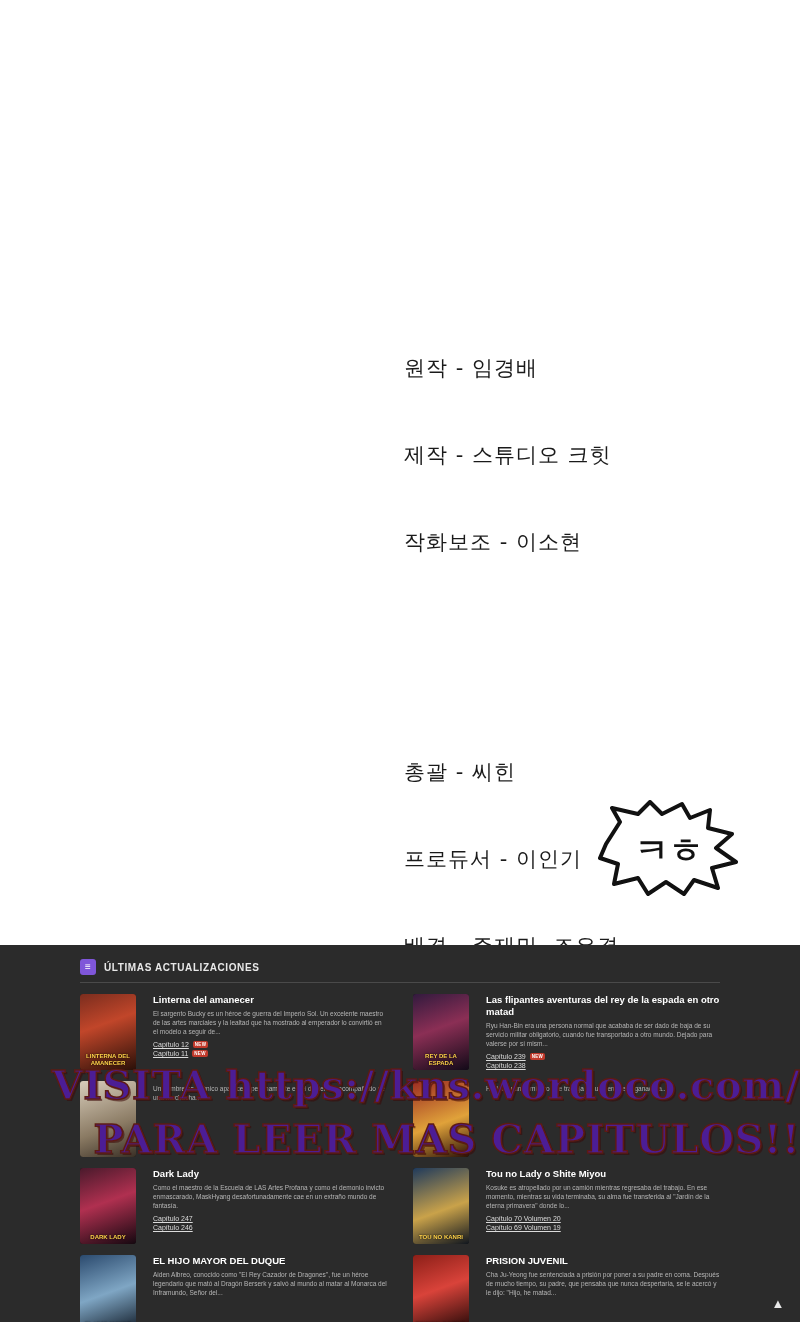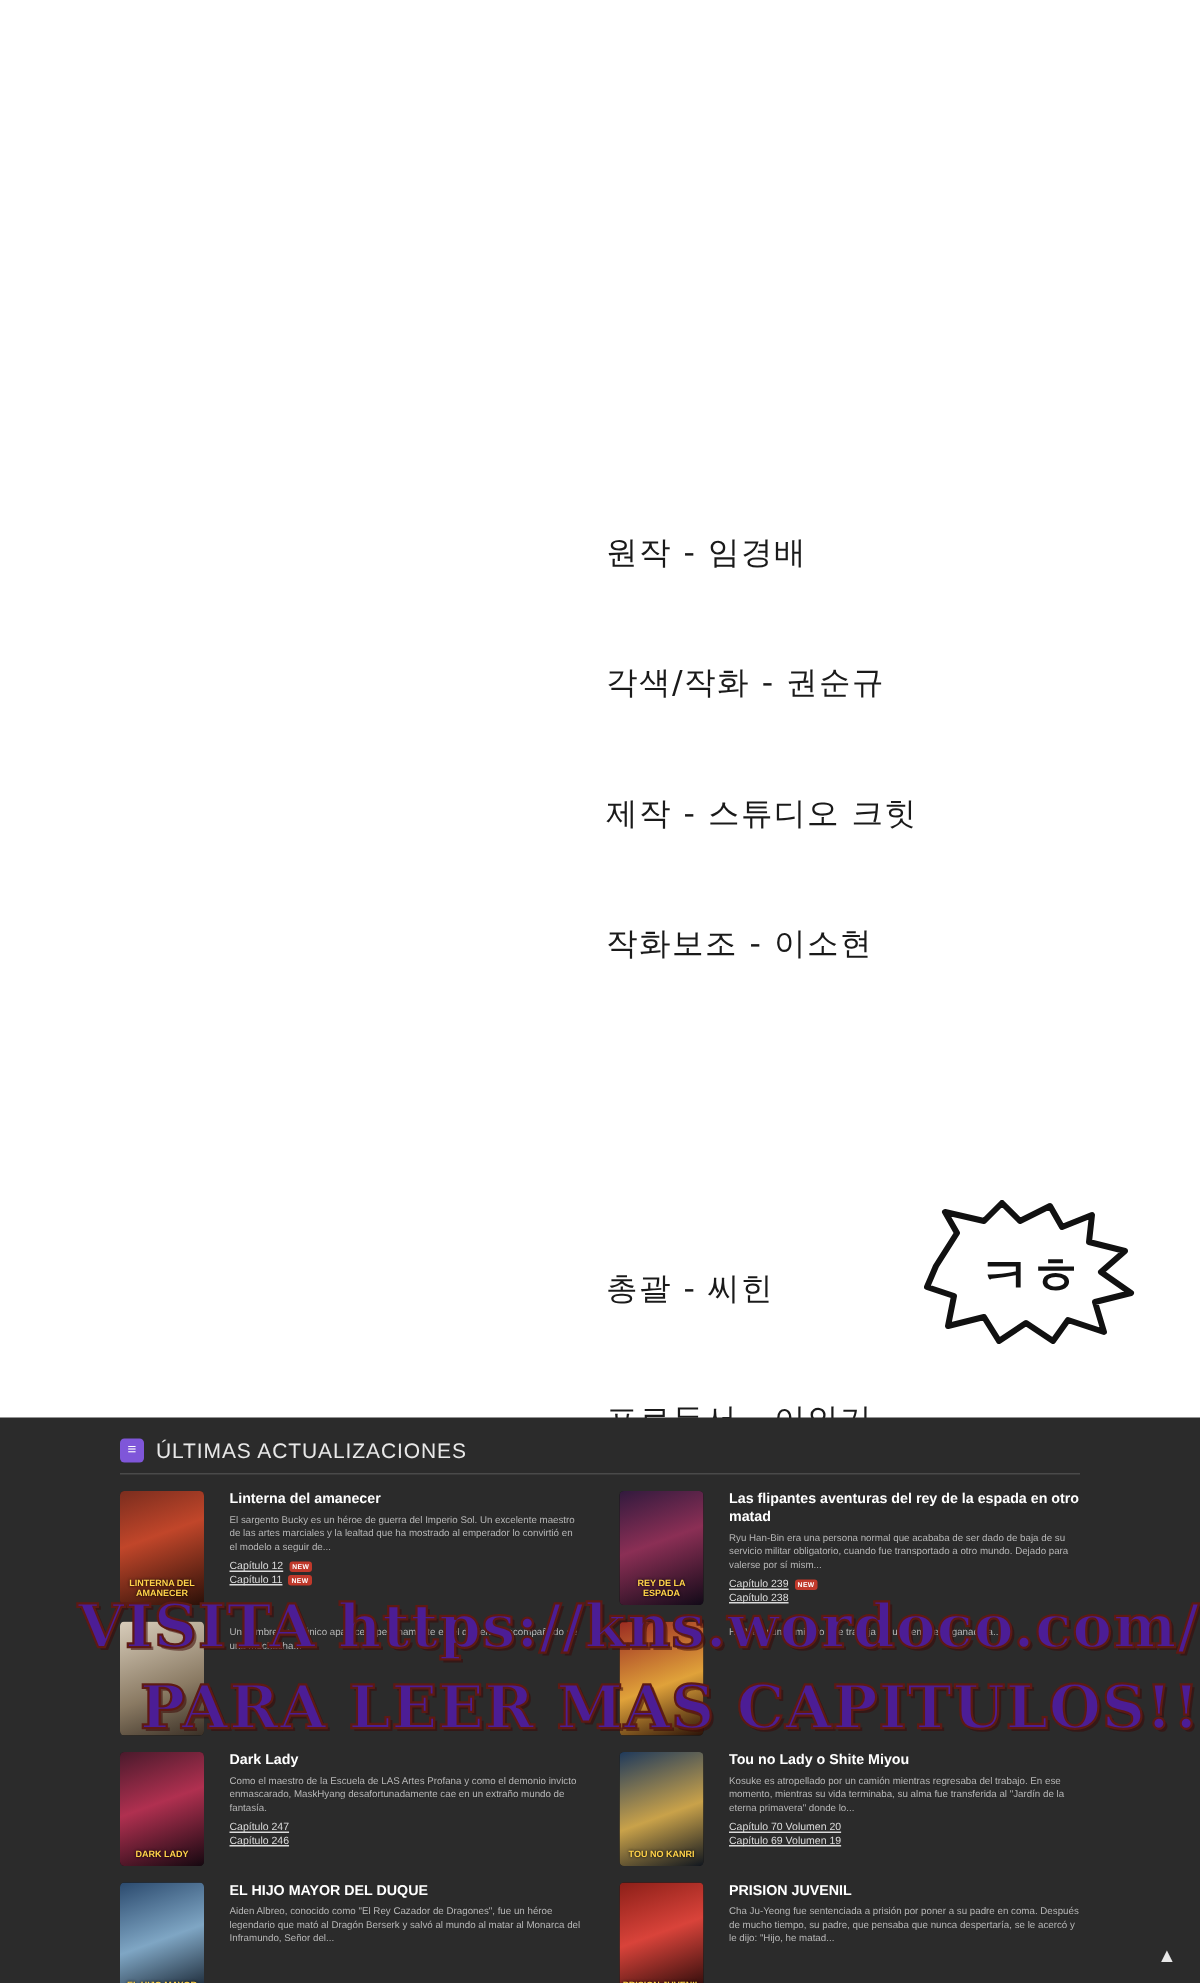--- a/index.html
+++ b/index.html
@@ -28,21 +28,21 @@
     line-height: 29px;
     letter-spacing: 1px;
     white-space: pre-wrap;
   }
   .credits .block { margin-bottom: 27px; }
   .credits .line { display: block; }
 
   
   .sfx {
     position: absolute;
-    left: 616px;
+    left: 598px;
     top: 800px;
     width: 142px;
     height: 96px;
   }
   .sfx svg { display: block; width: 100%; height: 100%; }
 
   
   .site-footer {
     position: absolute;
     left: 0;
@@ -70,22 +70,22 @@
     border-radius: 3px;
     color: #fff;
     font-size: 10px;
     line-height: 16px;
     text-align: center;
     font-weight: bold;
     flex: none;
   }
   .section-title {
     color: #e8e8e8;
-    font-size: 14px;
-    font-weight: normal;
+    font-size: 10px;
+    font-weight: bold;
     letter-spacing: 0.6px;
   }
   .cards {
     display: grid;
     grid-template-columns: 1fr 1fr;
     column-gap: 26px;
     row-gap: 11px;
     margin-top: 11px;
   }
   .card { display: flex; gap: 17px; height: 76px; }
@@ -177,21 +177,20 @@
   }
 </style>
 </head>
 <body>
 
 <div class="comic-page">
 
   <div class="credits">
     <div class="block">
       <span class="line">원작 - 임경배</span>
-      <span class="line">각색/작화 - 권순규</span>
       <span class="line">제작 - 스튜디오 크힛</span>
       <span class="line">작화보조 - 이소현</span>
     </div>
     <div class="block">
       <span class="line">총괄 - 씨힌</span>
       <span class="line">프로듀서 - 이인기</span>
       <span class="line">배경 - 주재민, 조은결</span>
       <span class="line">후보정 - 최하늘</span>
     </div>
     <div class="block">

